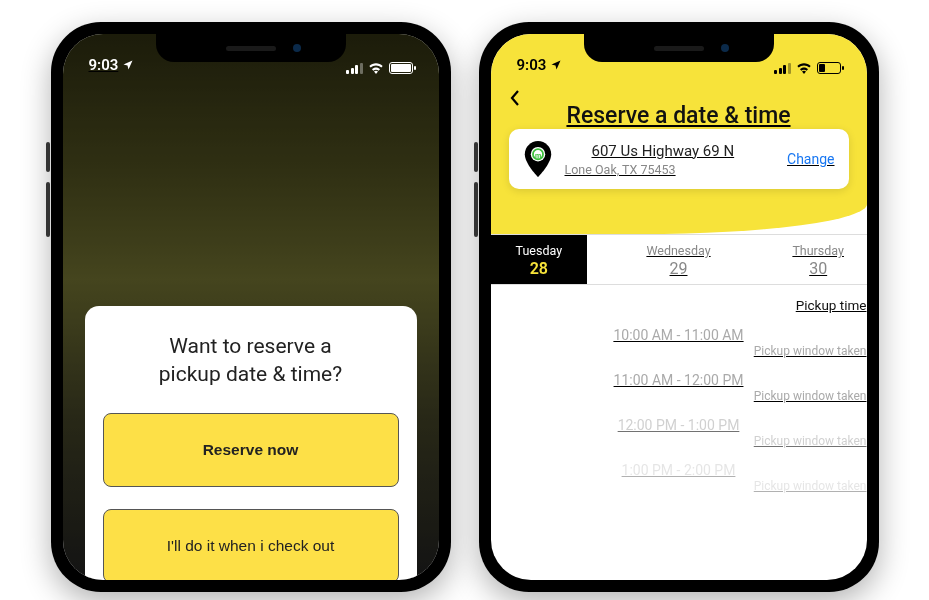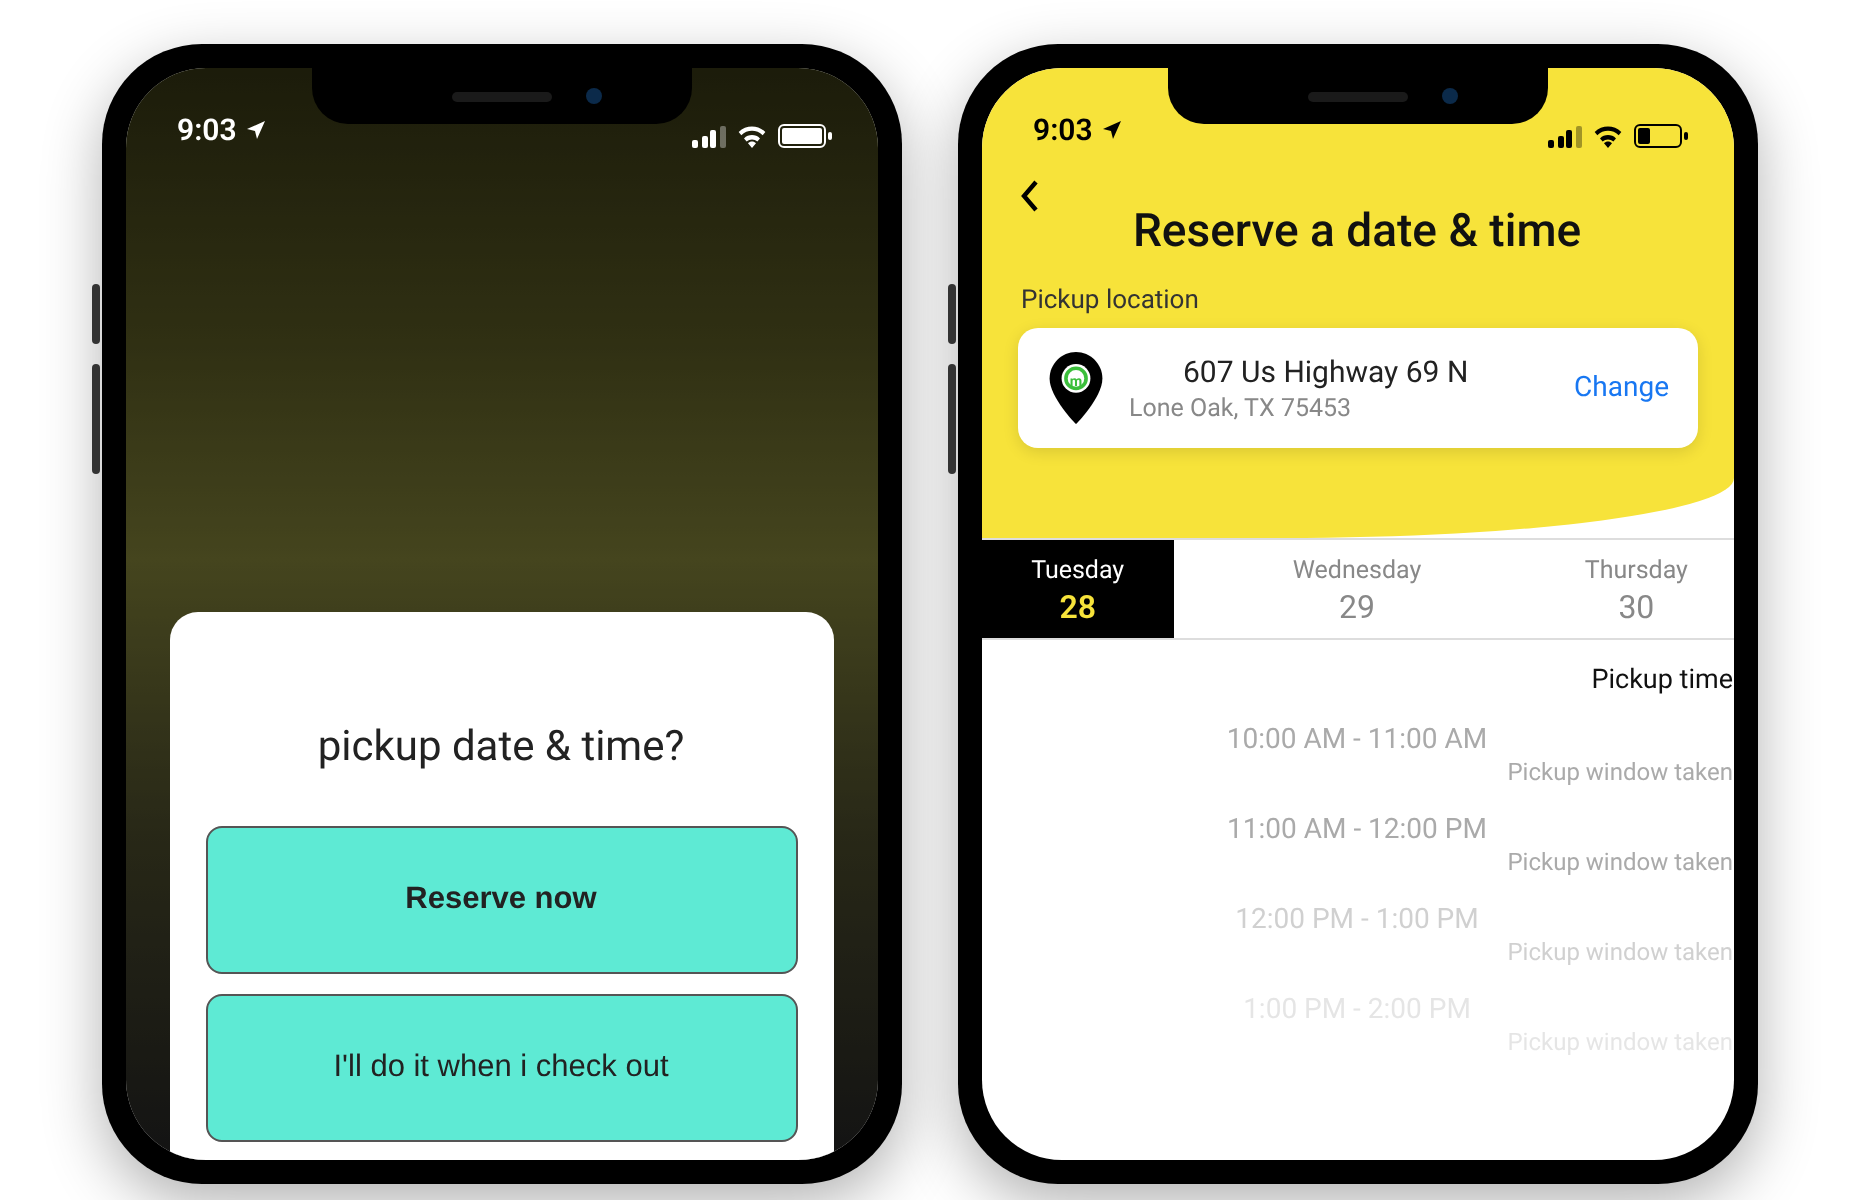--- a/index.html
+++ b/index.html
@@ -14,20 +14,21 @@
     padding-top: 22px;
   }
   .phone {
     width: 400px;
     height: 570px;
     border-radius: 50px;
     background: #000;
     padding: 12px;
     position: relative;
     box-shadow: 0 10px 30px rgba(0,0,0,0.3);
+    text-decoration: underline;
   }
   .phone::before {
     content:"";
     position:absolute;
     left:-5px; top:120px;
     width:4px; height:30px;
     background:#333; border-radius:3px;
   }
   .phone::after {
     content:"";
@@ -125,24 +126,24 @@
     line-height:1.35;
     font-weight:400;
     margin-bottom:24px;
   }
   .modal-btn {
     display:block;
     width:100%;
     padding:27px 0;
     border:1px solid #555;
     border-radius:8px;
-    background:#5eead4;
+    background:#fde047;
     font-size:15.5px;
     color:#222;
-    margin-bottom:10px;
+    margin-bottom:22px;
     cursor:pointer;
   }
   .modal-btn.primary { font-weight:600; }
 
   
   .screen2 { background:#fff; position:relative; height:100%; overflow:hidden; }
   .yellow-header {
     background:#f7e33a;
     padding-top:42px;
     position:relative;
@@ -251,21 +252,21 @@
             </svg>
         </span>
         <div class="battery full">
             <div class="fill"></div>
           </div>
       </div>
     </div>
 
     <div class="modal-card">
       <div class="modal-title">
-        <br>
+        <span>Want to reserve a</span><br>
         <span>pickup date &amp; time?</span>
       </div>
       <button class="modal-btn primary">Reserve now</button>
       <button class="modal-btn">I'll do it when i check out</button>
     </div>
   </div>
 </div>
 
 <div class="phone">
   <div class="screen screen2">
@@ -301,21 +302,20 @@
             </div>
         </div>
       </div>
       <div class="back-chevron">
         <svg width="11" height="18" viewBox="0 0 11 18" fill="none" stroke="#000" stroke-width="2.2">
             <path d="M9 2 L3 9 L9 16"></path>
           </svg>
       </div>
       <div class="header-title">Reserve a date &amp; time</div>
 
-      <div class="section-label">Pickup location</div>
       <div class="location-card">
         <div class="pin-icon">
           <svg viewBox="0 0 24 30">
               <path d="M12 0C6 0 1 5 1 11c0 8 11 19 11 19s11-11 11-19C23 5 18 0 12 0z" fill="#000"></path>
               <circle cx="12" cy="11" r="6" fill="#fff"></circle>
               <circle cx="12" cy="11" r="4.2" fill="none" stroke="#3cbf3c" stroke-width="1.5"></circle>
               <text x="12" y="14" text-anchor="middle" font-size="6" fill="#3cbf3c" font-weight="bold">m</text>
             </svg>
         </div>
         <div class="loc-text">

